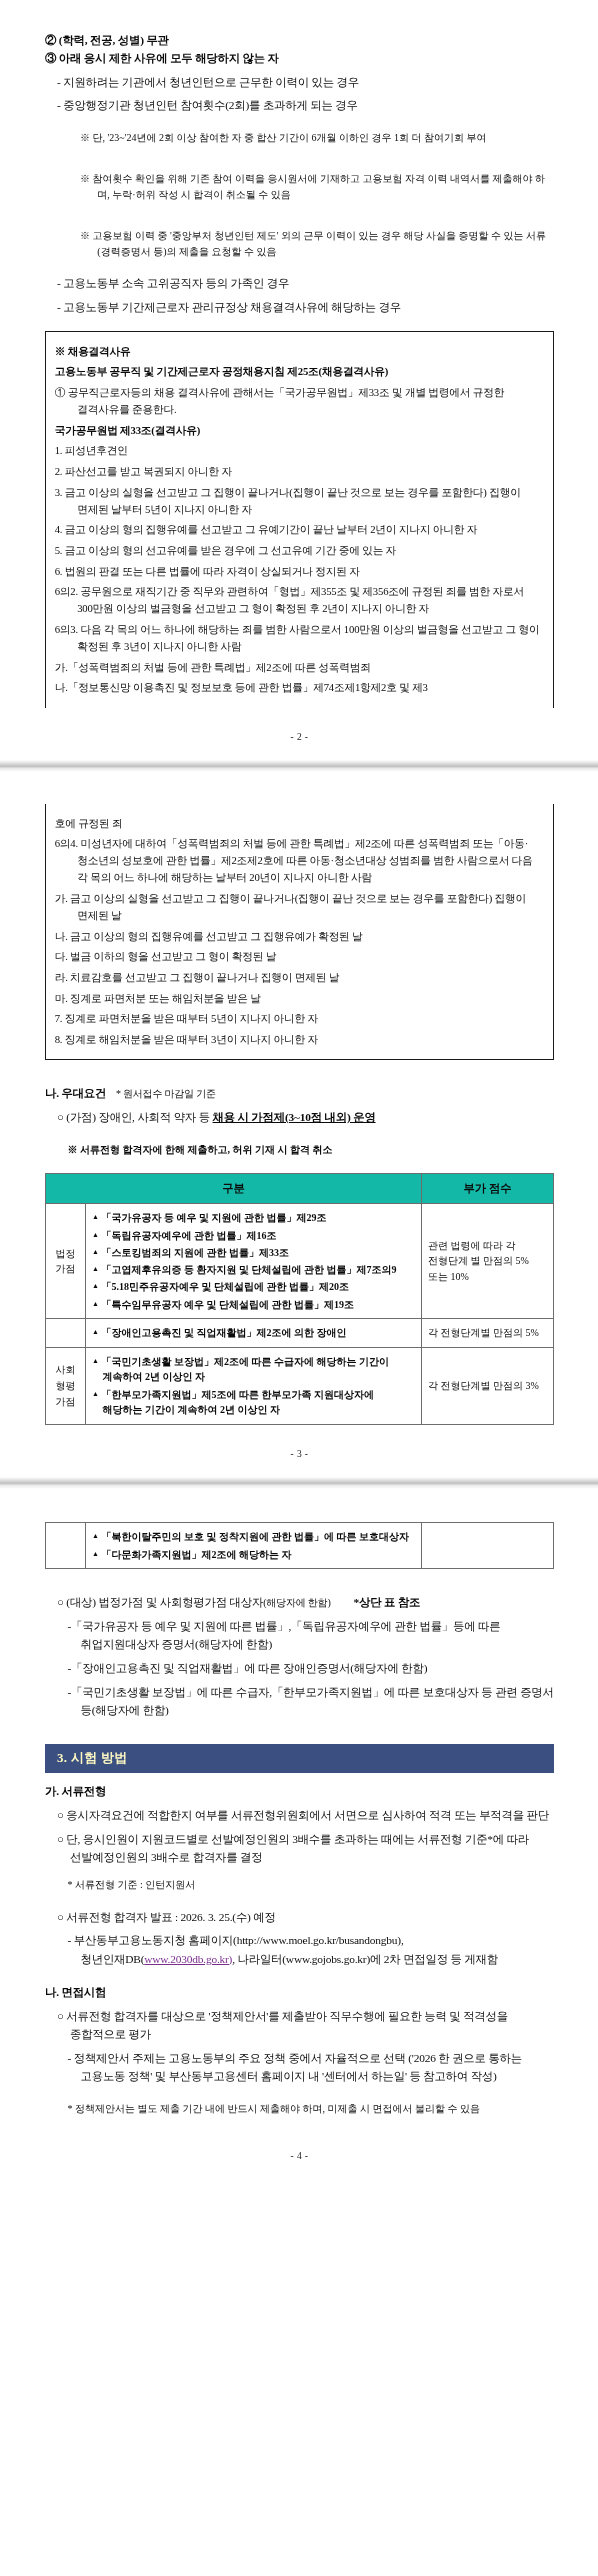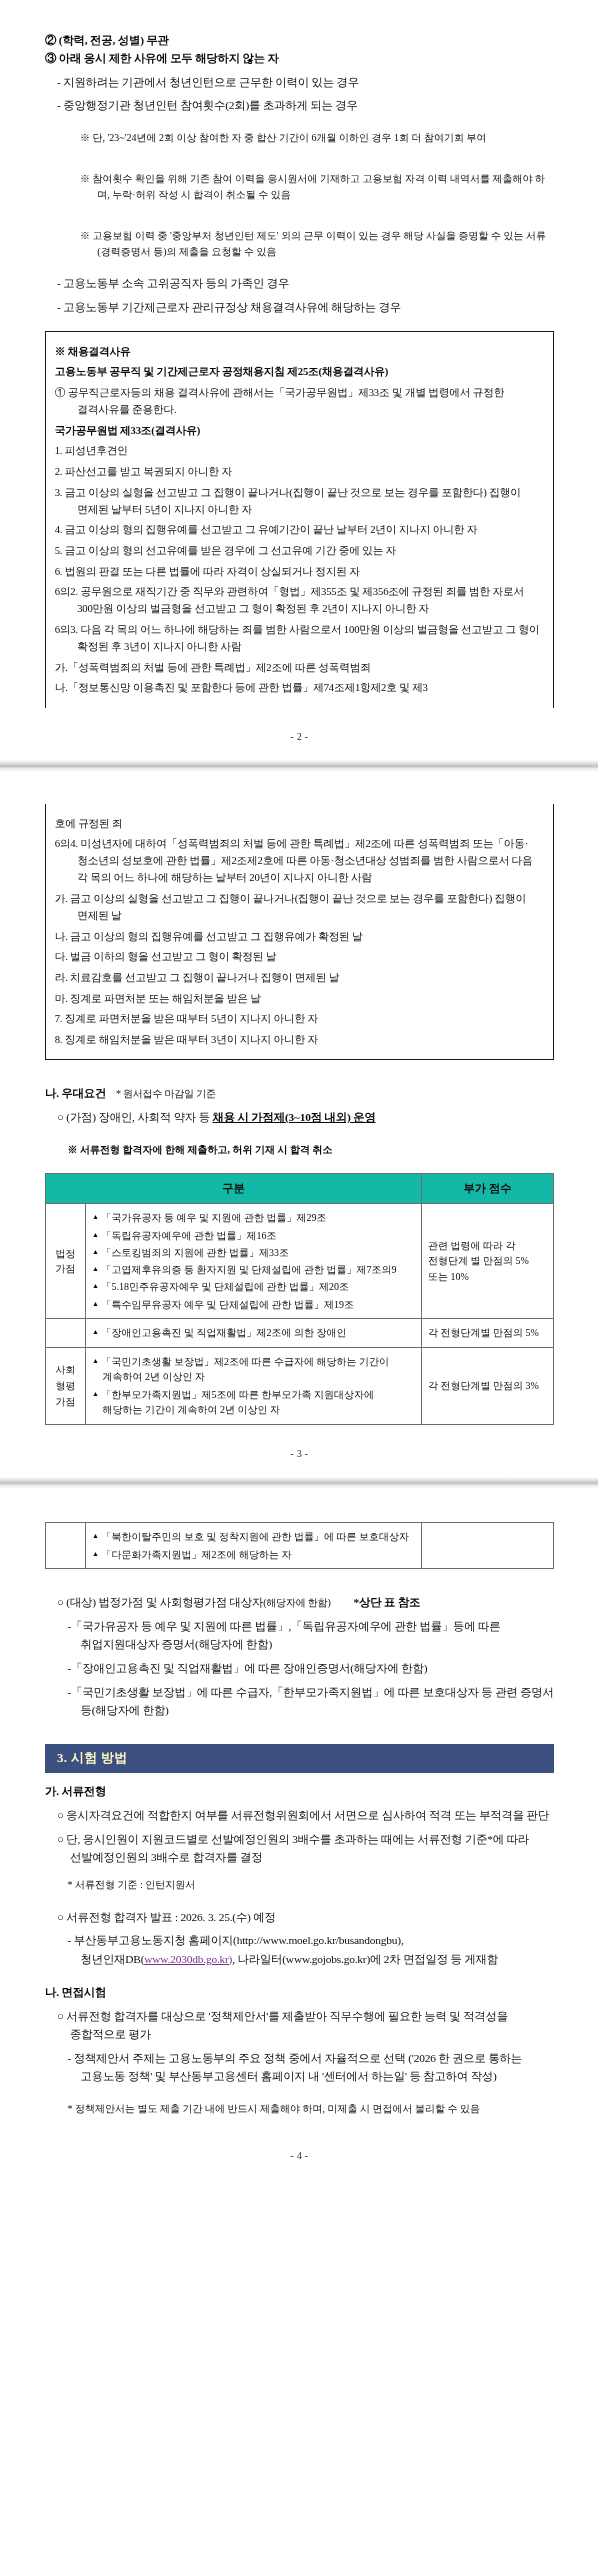--- a/index.html
+++ b/index.html
@@ -105,20 +105,21 @@
     text-align:center;
     font-weight:normal;
     line-height:1.75;
   }
   td.score{width:132px;}
   td.items{padding:6px 7px;}
   .li{
     padding-left:10.4px;
     text-indent:-10.4px;
     margin:1.7px 0;
+    font-weight:bold;
   }
   .tri{font-size:7px;vertical-align:1.7px;}
 
   
   .u{text-decoration:underline;}
   .link{color:#7b2e8e;text-decoration:underline;}
 </style>
 </head>
 <body>
 
@@ -156,21 +157,21 @@
       <p class="l b row">국가공무원법 제33조(결격사유)</p>
       <p class="l row hang3">1. 피성년후견인</p>
       <p class="l row hang3">2. 파산선고를 받고 복권되지 아니한 자</p>
       <p class="l row hang3">3. 금고 이상의 실형을 선고받고 그 집행이 끝나거나(집행이 끝난 것으로 보는 경우를 포함한다) 집행이 면제된 날부터 5년이 지나지 아니한 자</p>
       <p class="l row hang3">4. 금고 이상의 형의 집행유예를 선고받고 그 유예기간이 끝난 날부터 2년이 지나지 아니한 자</p>
       <p class="l row hang3">5. 금고 이상의 형의 선고유예를 받은 경우에 그 선고유예 기간 중에 있는 자</p>
       <p class="l row hang3">6. 법원의 판결 또는 다른 법률에 따라 자격이 상실되거나 정지된 자</p>
       <p class="l row hang3">6의2. 공무원으로 재직기간 중 직무와 관련하여「형법」제355조 및 제356조에 규정된 죄를 범한 자로서 300만원 이상의 벌금형을 선고받고 그 형이 확정된 후 2년이 지나지 아니한 자</p>
       <p class="l row hang3">6의3. 다음 각 목의 어느 하나에 해당하는 죄를 범한 사람으로서 100만원 이상의 벌금형을 선고받고 그 형이 확정된 후 3년이 지나지 아니한 사람</p>
       <p class="l row hang3 i2">가.「성폭력범죄의 처벌 등에 관한 특례법」제2조에 따른 성폭력범죄</p>
-      <p class="l row hang3 i2">나.「정보통신망 이용촉진 및 포함한다 등에 관한 법률」제74조제1항제2호 및 제3</p>
+      <p class="l row hang3 i2">나.「정보통신망 이용촉진 및 정보보호 등에 관한 법률」제74조제1항제2호 및 제3</p>
     </div>
 
     <div class="gap6"></div>
     <div class="pagenum">- 2 -</div>
     <div class="gap3"></div>
   </div>
 
   <div class="page-sep"></div>
 
   <div class="page" style="padding-top:22.5px;padding-bottom:8.7px;">

